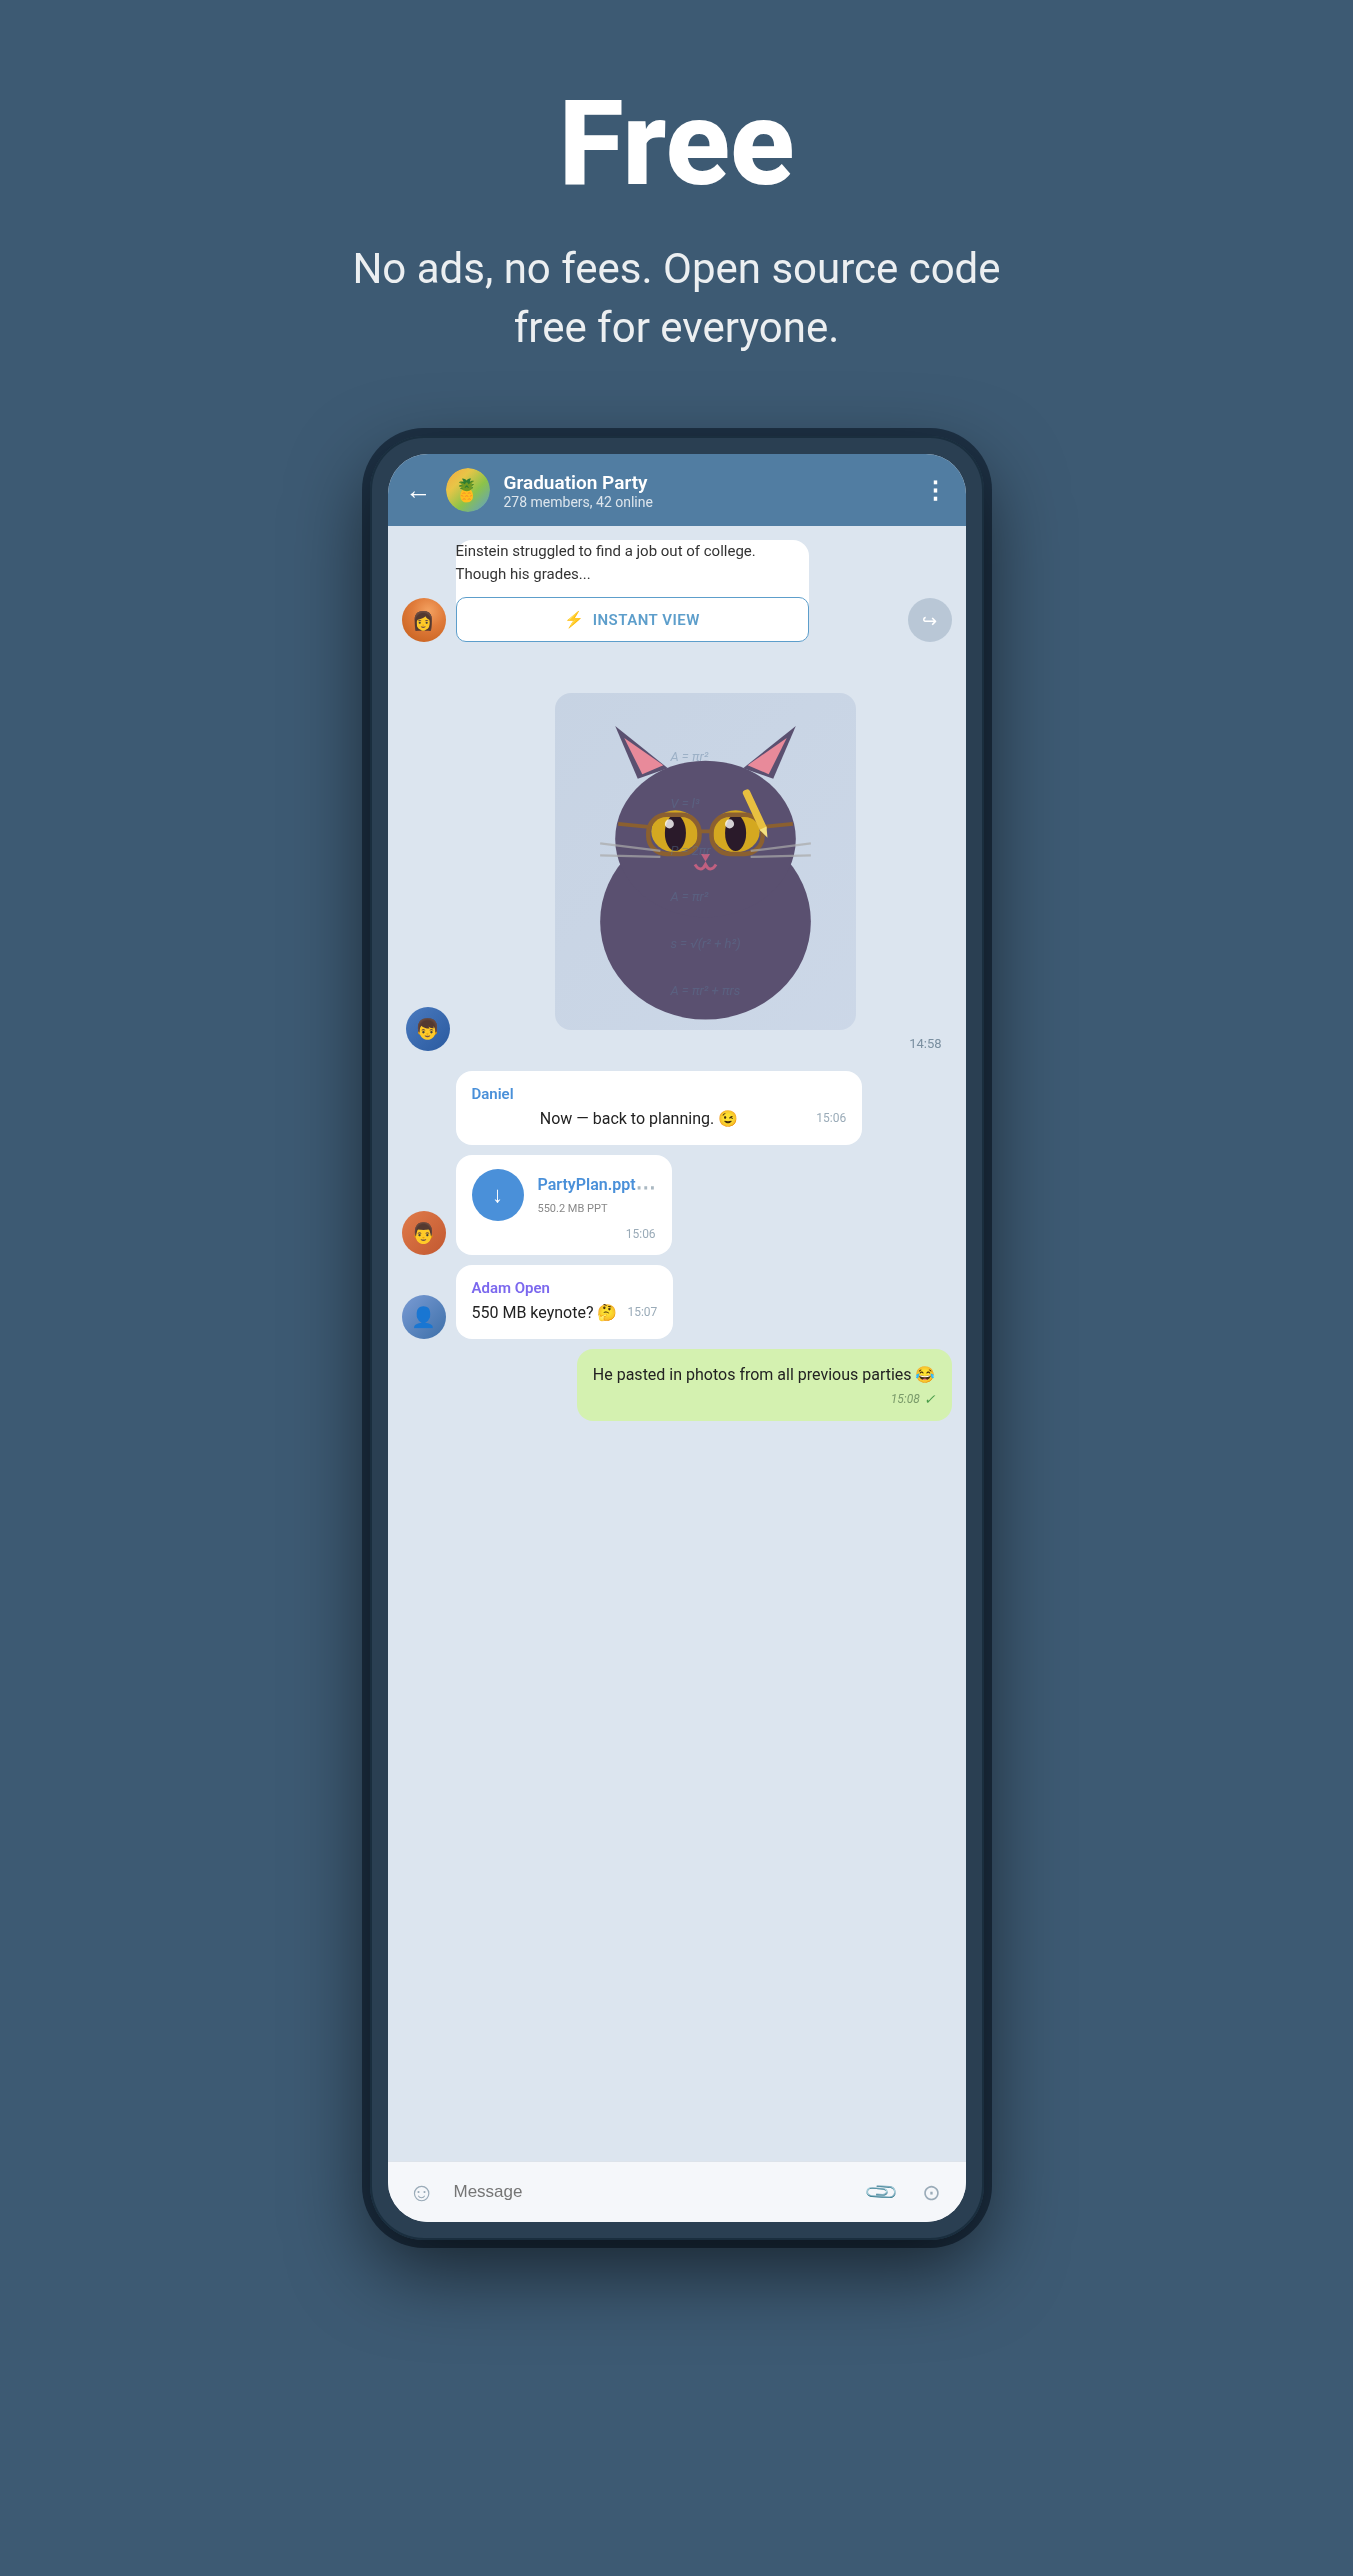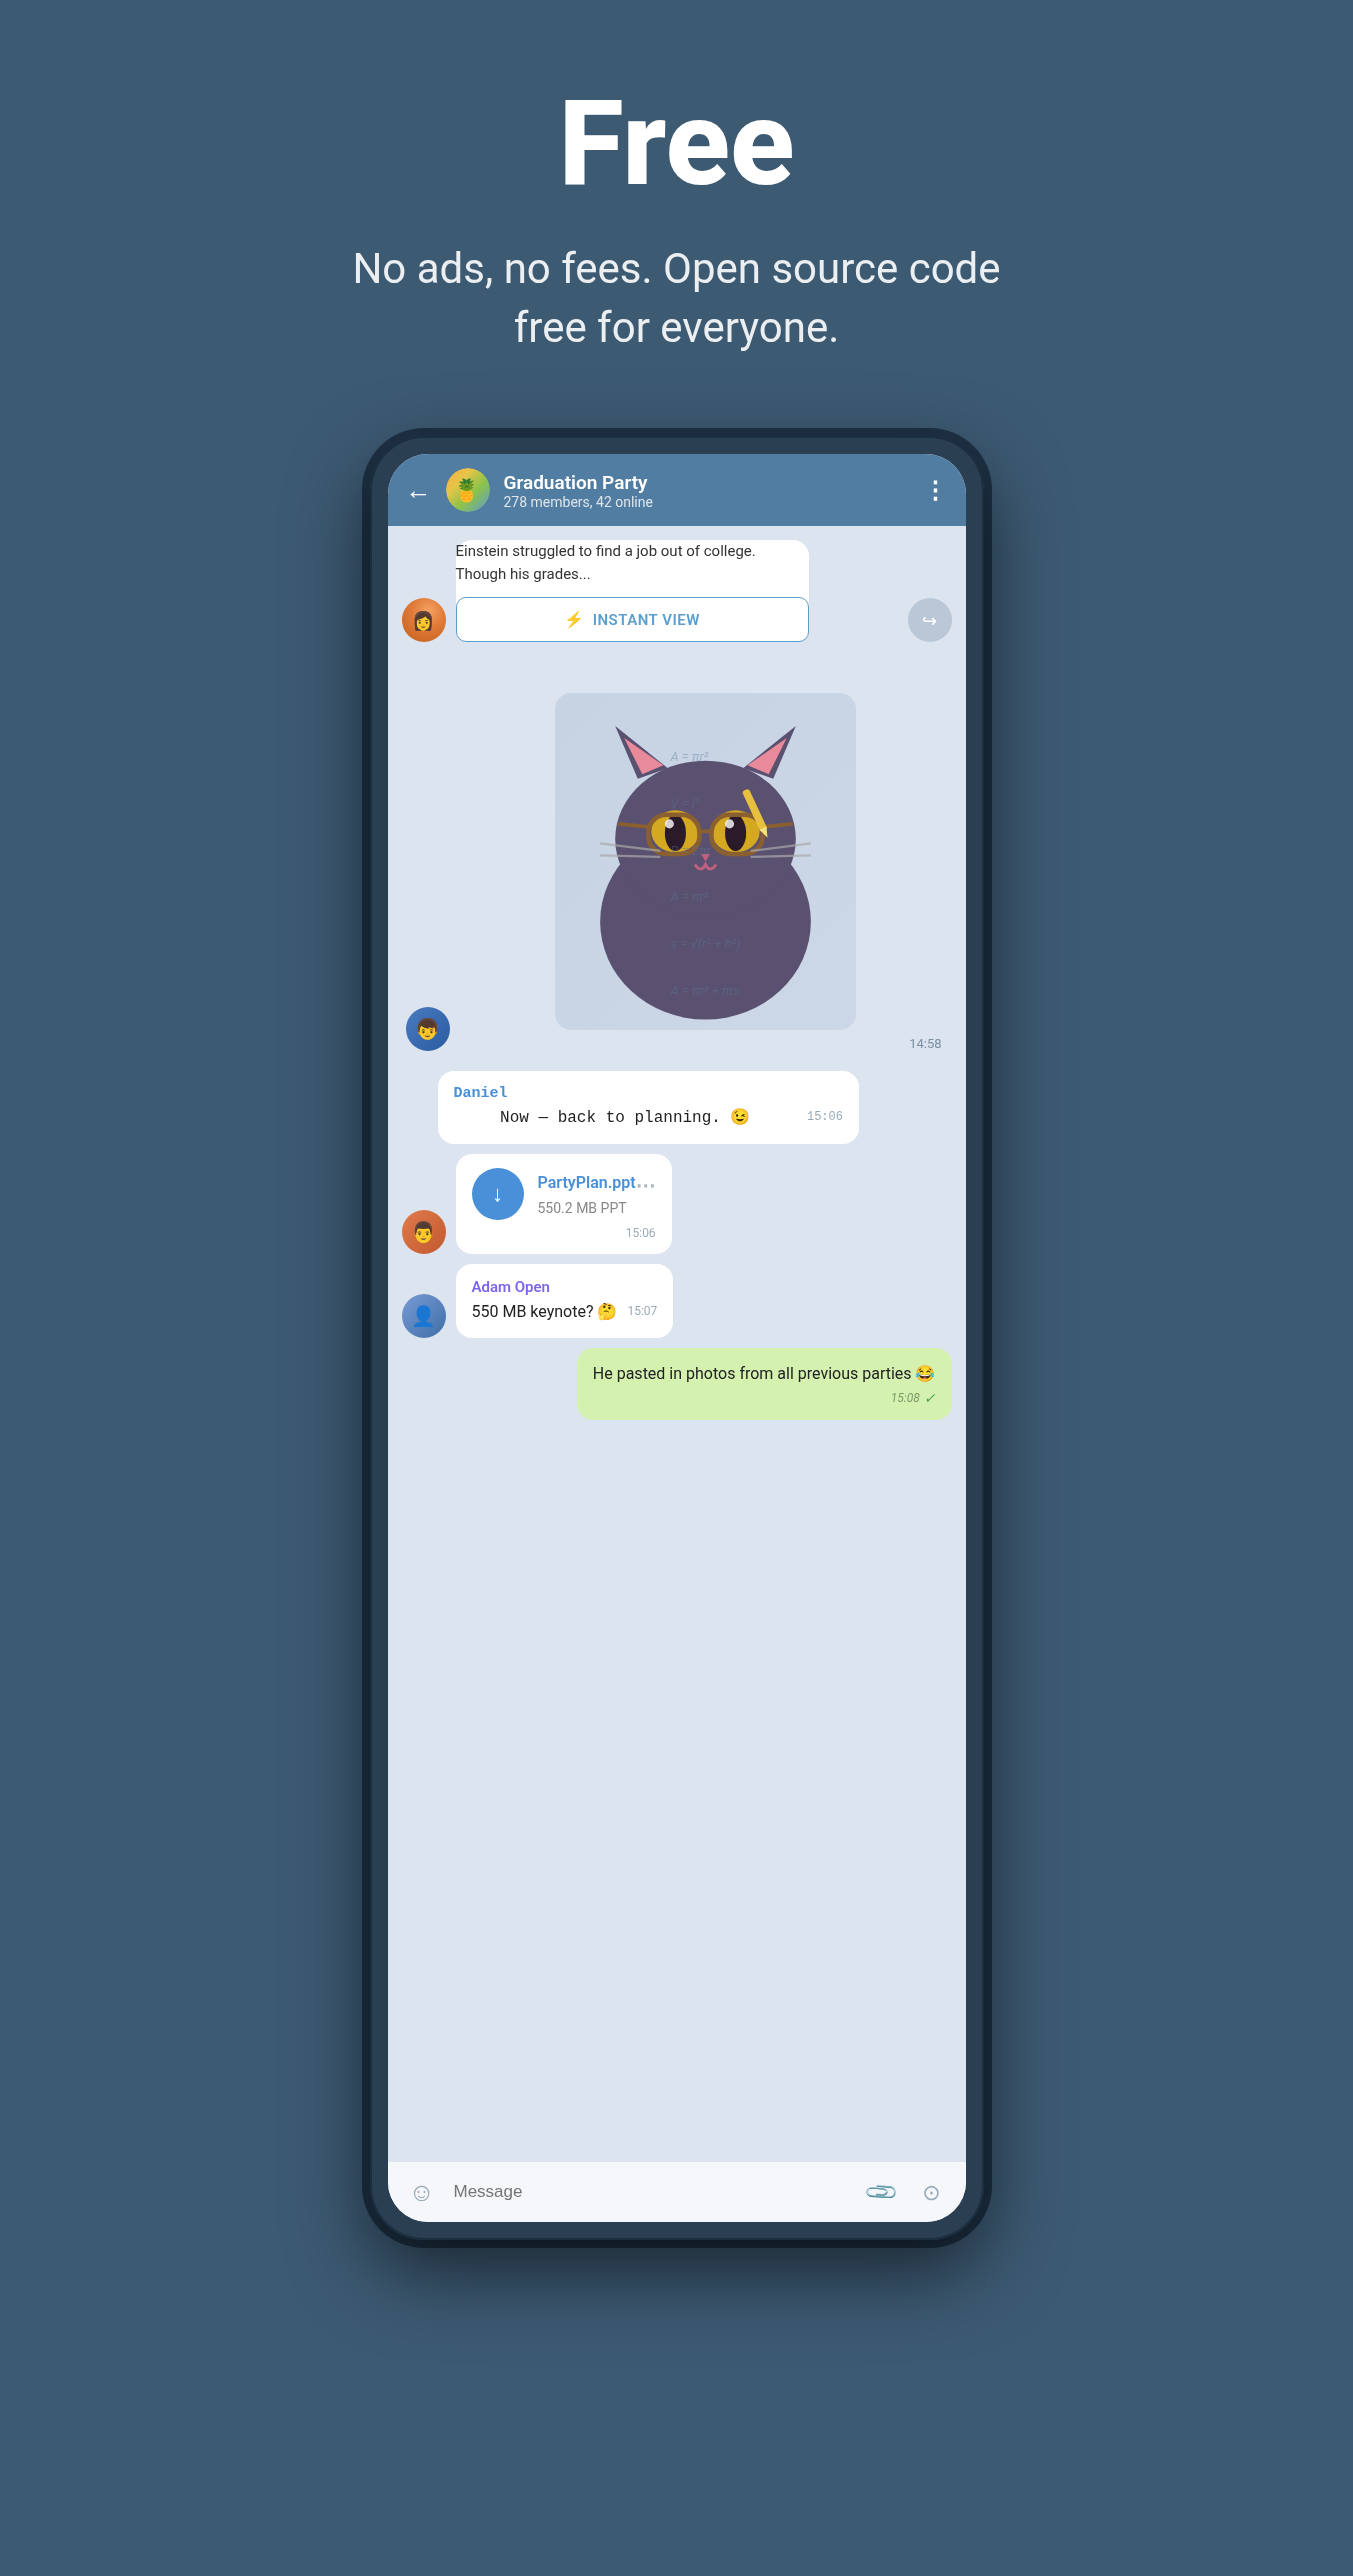--- a/index.html
+++ b/index.html
@@ -264,22 +264,21 @@
       text-align: right;
       color: #7a8fa0;
       font-size: 13px;
       margin-top: 6px;
       align-self: flex-end;
       padding-right: 10px;
     }
 
     
     .msg-daniel {
-      margin-left: 36px;
-      font-family: Liberation Mono, monospace;
+      margin-left: 54px;
     }
 
     .sender-name {
       font-size: 15px;
       font-weight: 600;
       color: #4a90d9;
       margin-bottom: 4px;
     }
 
     .msg-text {
@@ -347,21 +346,21 @@
 
     .file-more {
       color: #aab8c2;
       font-size: 20px;
       font-weight: 700;
       cursor: pointer;
     }
 
     .file-size {
       color: #888;
-      font-size: 14px;
+      font-size: 11px;
       margin-top: 3px;
     }
 
     .file-time {
       font-size: 12px;
       color: #9aabb8;
       text-align: right;
       margin-top: 6px;
     }
 

